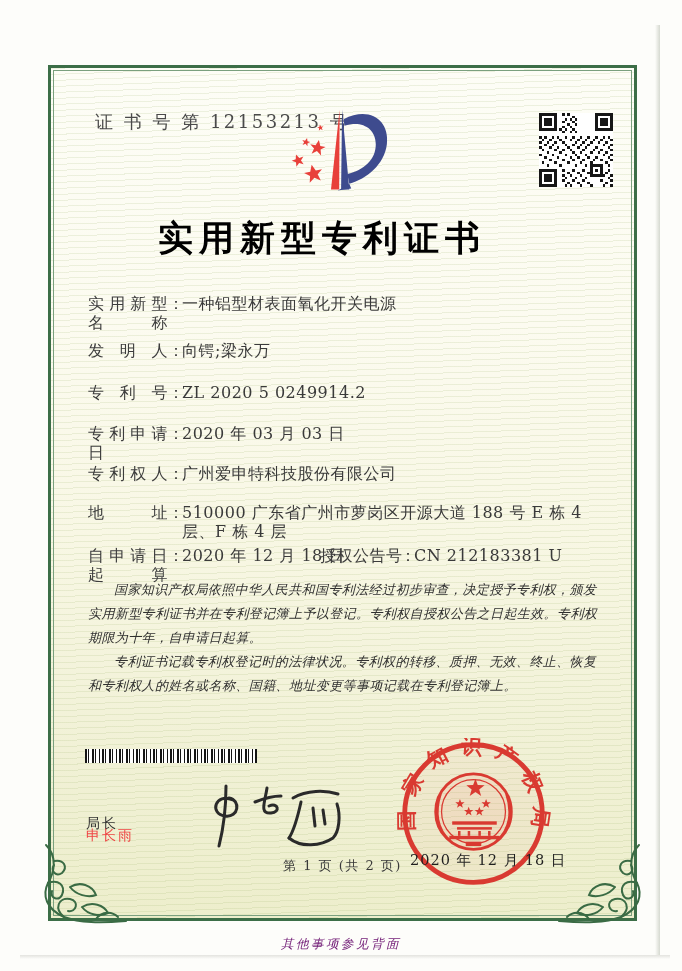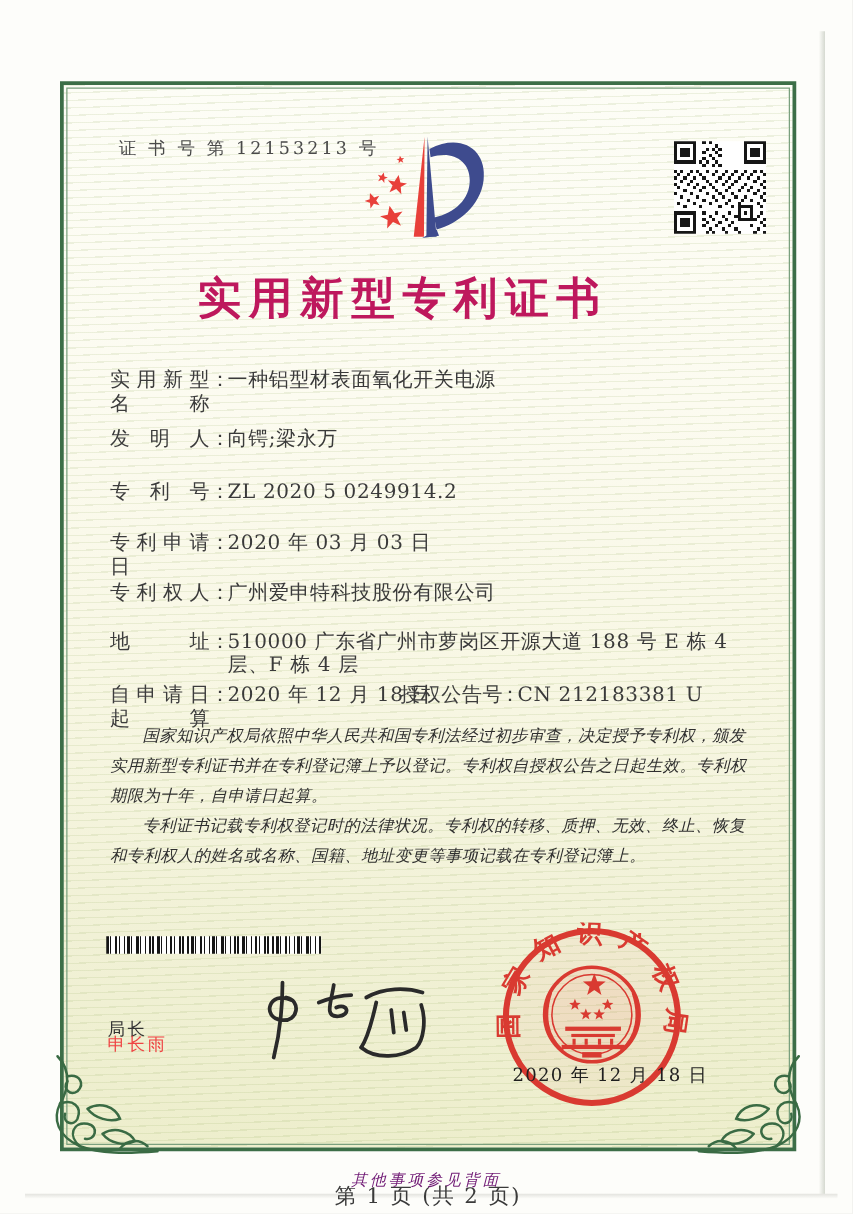--- a/index.html
+++ b/index.html
@@ -23,28 +23,28 @@
       repeating-linear-gradient(178deg, rgba(150,175,100,0.16) 0px, rgba(150,175,100,0.16) 1px, rgba(0,0,0,0) 1px, rgba(0,0,0,0) 6px),
       linear-gradient(180deg, #fdfdf6 0%, #fcfbf0 30%, #f8f7e4 55%, #f1f1d6 80%, #edeecc 100%);
   }
   .frame-inner {
     position:absolute; left:2px; top:2px; right:2px; bottom:2px;
     border:1px solid #7aa07e; pointer-events:none;
   }
 
   .abs { position:absolute; z-index:3; }
 
-  .cert-no { left:95px; top:110px; font-size:14px; letter-spacing:2.5px; color:#4a4a4a; }
+  .cert-no { left:95px; top:110px; font-size:18px; letter-spacing:2.5px; color:#4a4a4a; }
 
   .logo { left:278px; top:96px; width:158px; height:106px; }
   .qr { left:539px; top:113px; width:74px; height:74px; }
 
   .title {
     left:48px; top:215px; width:548px; text-align:center;
-    font-size:35px; font-weight:bold; letter-spacing:6px; color:#be185d;
+    font-size:35px; font-weight:bold; letter-spacing:6px; color:#000000;
   }
   .frow { position:absolute; left:88px; width:516px; line-height:19px; letter-spacing:0.5px; }
   .flabel { display:inline-block; width:80px; text-align:justify; text-align-last:justify;
     vertical-align:top; color:#3c3c3c; }
   .fcolon { display:inline-block; width:14px; vertical-align:top; }
   .fvalue { display:inline-block; width:416px; vertical-align:top; }
   .fvalue-short { width:auto; }
   .fpair2 { position:absolute; left:232px; top:0; white-space:nowrap; }
 
   .r1{top:294px} .r2{top:341px} .r3{top:383px} .r4{top:424px}
@@ -67,22 +67,22 @@
   .signature { left:195px; top:780px; width:150px; height:74px; z-index:4; }
 
   .seal { left:396px; top:738px; width:155px; height:155px; z-index:4; }
   .seal-date { left:410px; top:851px; font-size:14.5px; color:#1f1f1f;
     letter-spacing:1px; z-index:5; }
 
   .corner-ornament { width:92px; height:92px; top:841px; z-index:2; }
   .corner-left { left:36px; }
   .corner-right { left:557px; transform:scaleX(-1); }
 
-  .page-info { left:48px; top:945px; width:589px; text-align:center;
-    font-size:17px; letter-spacing:1.5px; color:#3a3a3a; }
+  .page-info { left:48px; top:857px; width:589px; text-align:center;
+    font-size:13px; letter-spacing:1.5px; color:#3a3a3a; }
   .back-note { left:0; top:936px; width:682px; text-align:center;
     font-size:12.5px; letter-spacing:2.5px; font-style:italic; color:#701a75; }
 </style>
 </head>
 <body>
 
 <div class="canvas">
 
   <div class="frame">
     <div class="frame-inner"></div>

